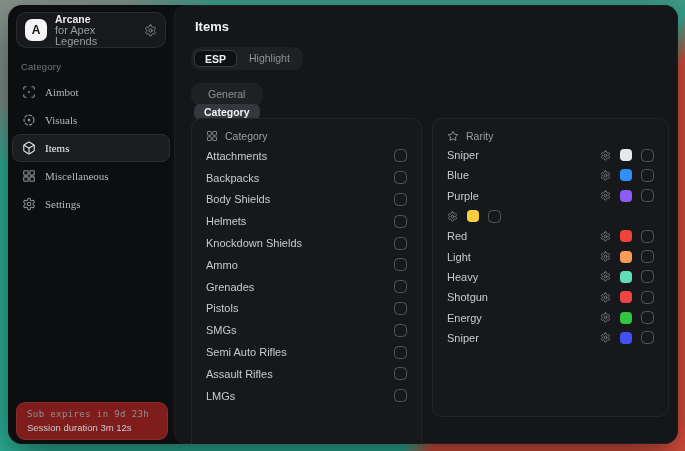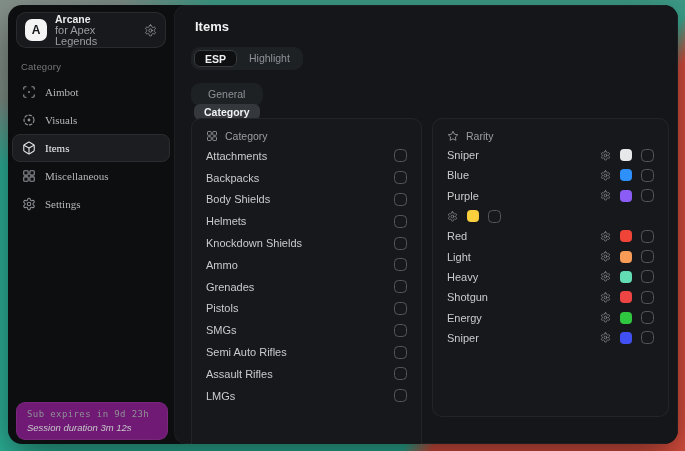--- a/index.html
+++ b/index.html
@@ -34,23 +34,23 @@
   .section-label { position:absolute; left:13px; top:56px; font-size:9.5px; color:#74777b; letter-spacing:.2px; }
 
   .nav { position:absolute; left:4px; right:4px; top:73px; display:flex; flex-direction:column; }
   .nav-item { height:28px; display:flex; align-items:center; gap:9px; padding:0 9px;
     border-radius:8px; color:#b5b8bb; font-size:11px; border:1px solid transparent; cursor:default;font-family:Liberation Serif, serif; }
   .nav-item svg { width:14px; height:14px; color:#8f9296; flex:0 0 auto; }
   .nav-item.active { background:#1b1d20; border-color:#2b2d31; color:#f2f2f4; }
   .nav-item.active svg { color:#e0e1e3; }
 
   .footer-card { position:absolute; left:8px; right:6px; bottom:4px; height:38px;
-    background:#701a75; border:1px solid rgba(255,255,255,.06); border-radius:9px; padding:6px 10px; }
+    background:#7f1d1d; border:1px solid rgba(255,255,255,.06); border-radius:9px; padding:6px 10px; }
   .footer-line1 { font-family:"DejaVu Sans Mono", monospace; font-size:9px; color:#8e9194; letter-spacing:.4px; }
-  .footer-line2 { font-size:9.5px; color:#c7c9cb; margin-top:3px;font-style:italic; }
+  .footer-line2 { font-size:9.5px; color:#c7c9cb; margin-top:3px; }
 
   
   .main { position:absolute; left:166px; top:0; right:0; bottom:0;
     background:#151619; border-radius:12px; border:1px solid rgba(255,255,255,.035); }
   .main-title { position:absolute; left:20px; top:13px; font-size:13px; font-weight:700; color:#f0f1f3; }
 
   .seg { position:absolute; left:16px; display:flex; align-items:center;
     background:#1e2124; border-radius:9px; padding:3px; gap:2px; height:23px; }
   #mode-toggle { top:41px; }
   #tabs { top:77px;flex-direction:column; }

